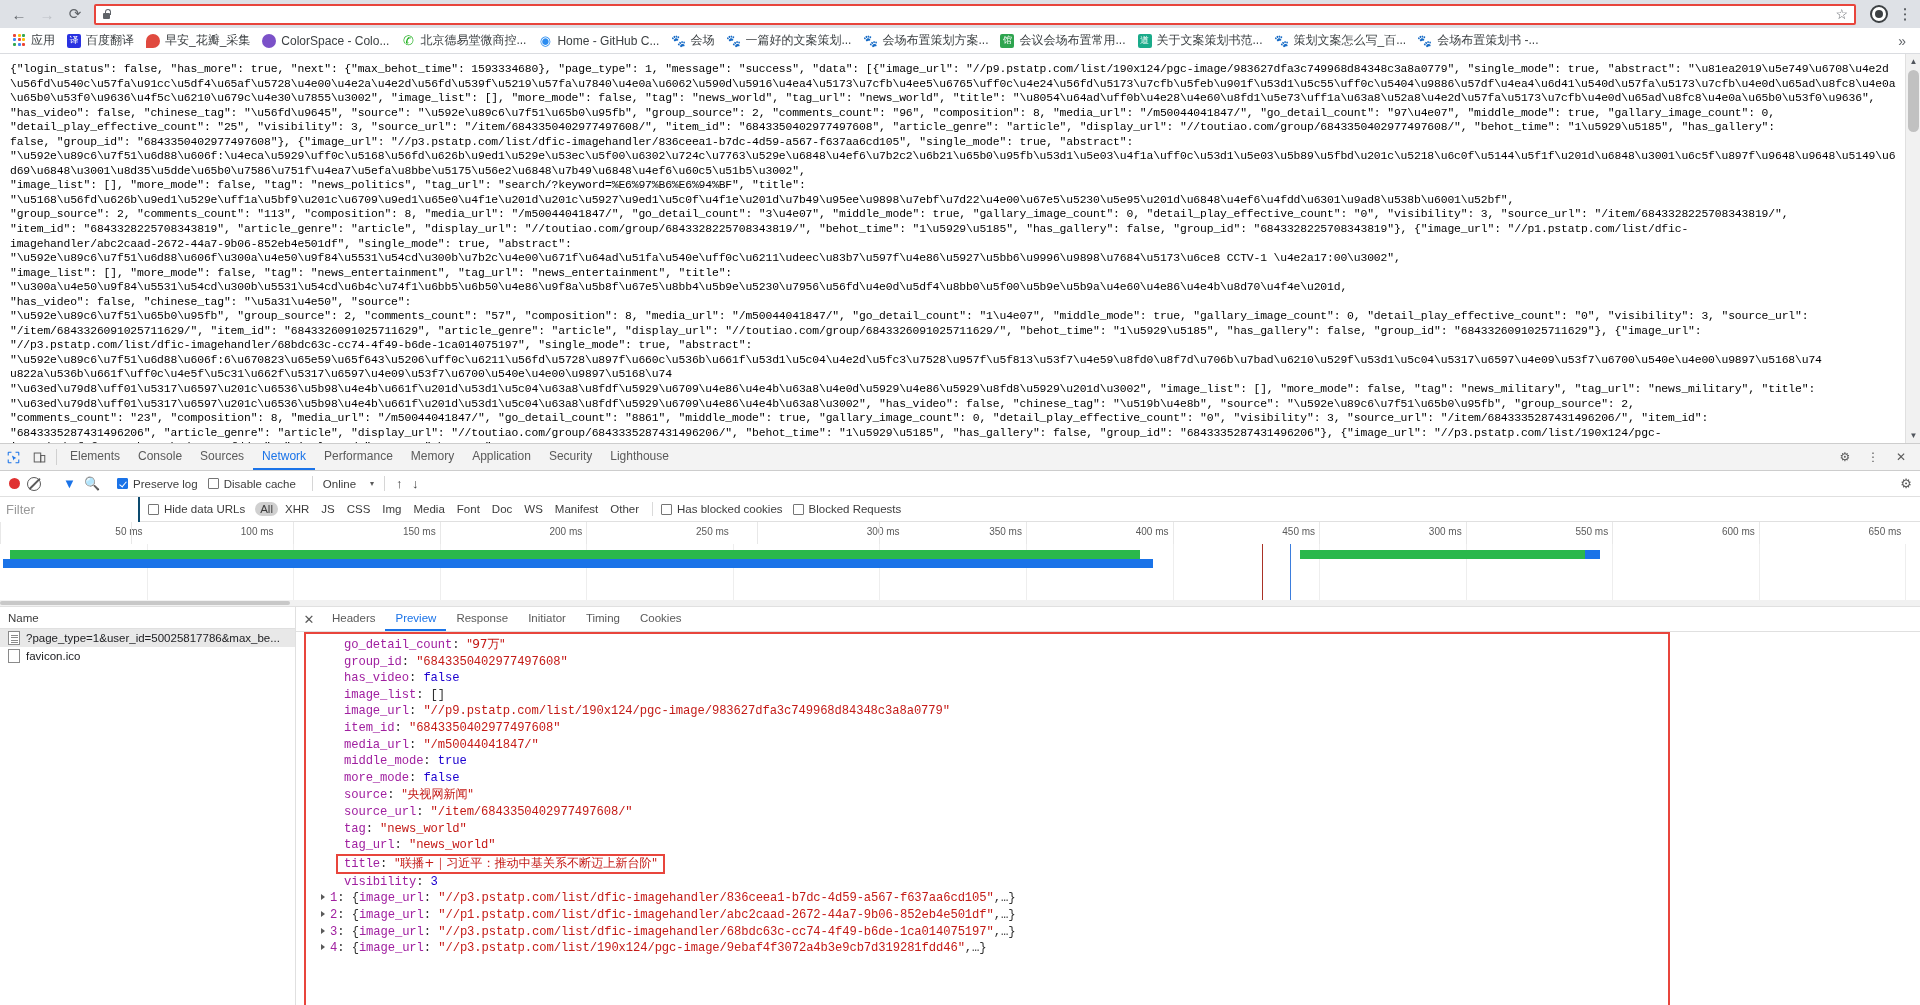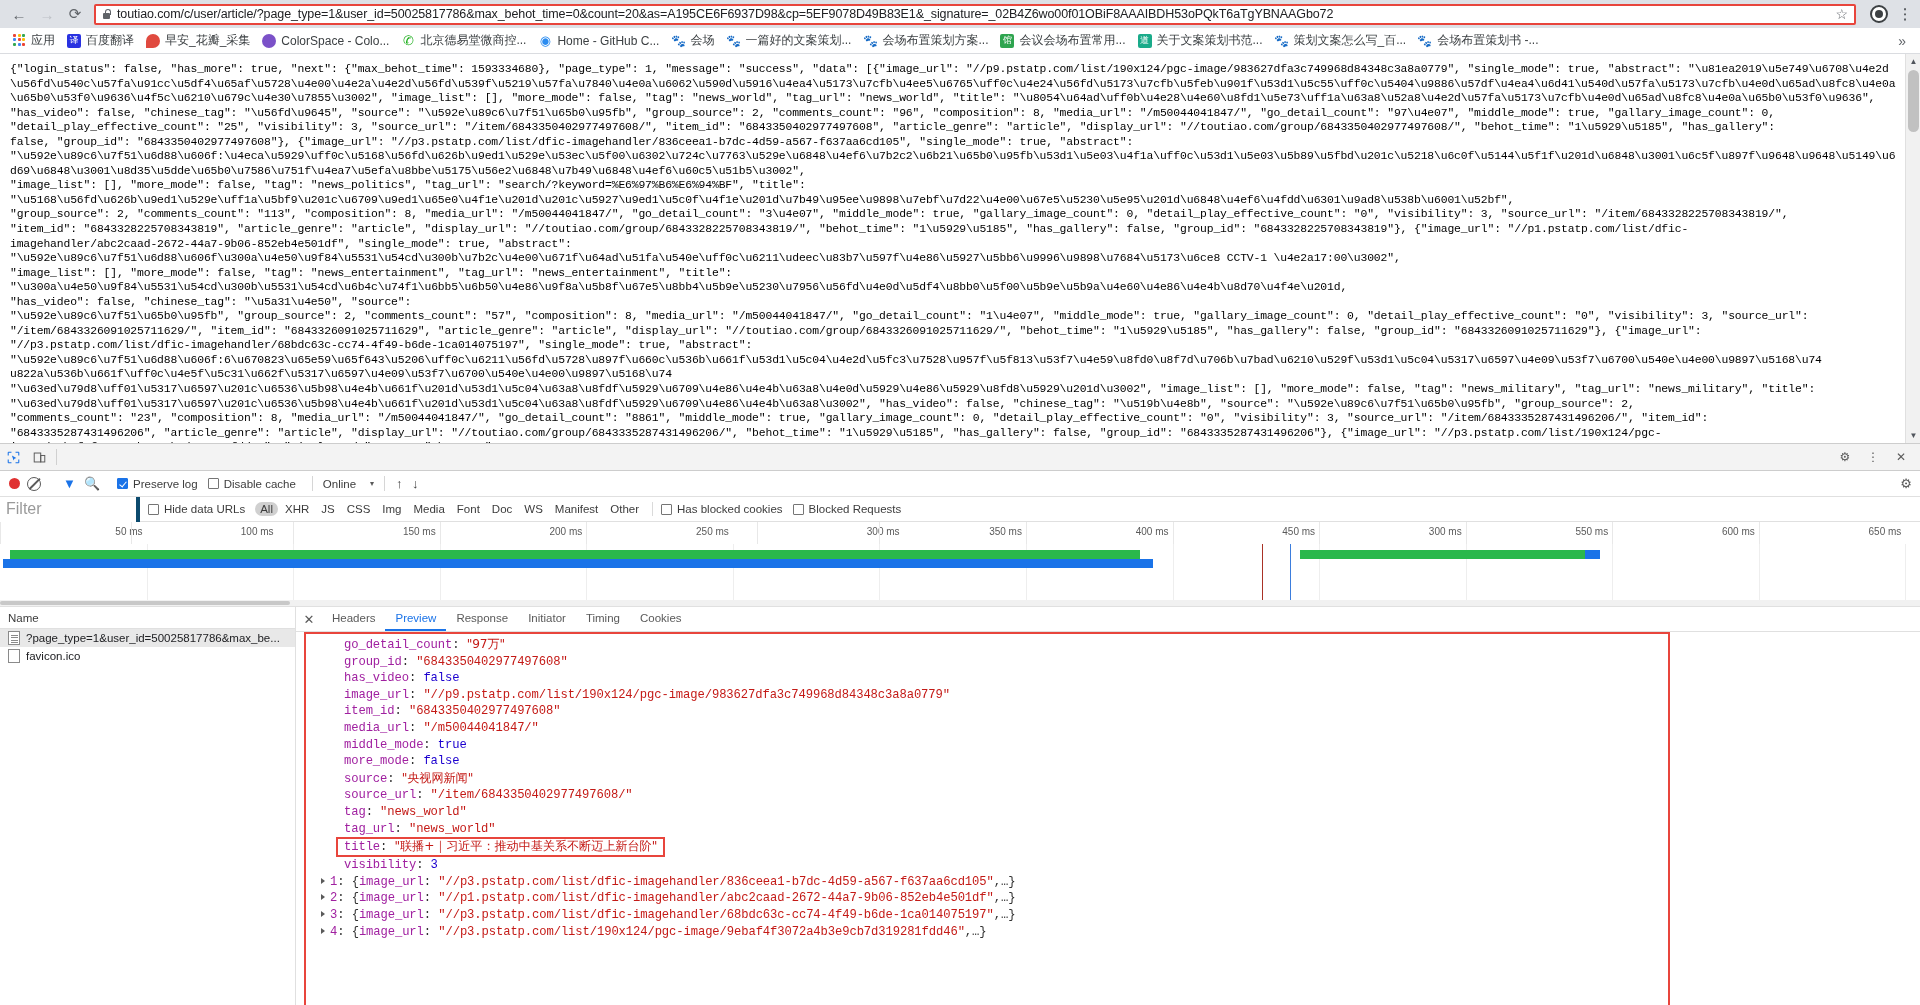--- a/index.html
+++ b/index.html
@@ -251,23 +251,23 @@
     align-items:center;
     border-bottom:1px solid #e0e0e0;
     font-size:11.5px;
     color:#3c3c3c;
     background:#fff;
   }
   .filter-input {
     width: 140px;
     height: 25px;
     border:none;
-    border-right:4px solid #0c4a6e;
+    border-right:2px solid #0c4a6e;
     outline:none;
-    font-size:16px;
+    font-size:13px;
     padding-left:6px;
     color:#3c3c3c;
     background:#fff;
     font-family:"Liberation Sans",sans-serif;
   }
   .filter-input::placeholder{color:#9a9a9a;}
   .ftypes { display:flex; align-items:center; gap:0; margin-left:8px;}
   .ftype { padding: 1px 5px; border-radius:7px; white-space:nowrap; }
   .ftype.active { background:#d0d0d0; }
   .fsep { width:1px;height:14px;background:#dadada;margin:0 8px;}
@@ -385,21 +385,20 @@
 </style>
 </head>
 <body>
 
 <div class="browser-toolbar">
   <div class="nav-btn">←</div>
   <div class="nav-btn disabled">→</div>
   <div class="nav-btn">⟳</div>
   <div class="omnibox">
     <span class="lock-icon"></span>
-    <span class="omnibox-url">toutiao.com/c/user/article/?page_type=1&amp;user_id=50025817786&amp;max_behot_time=0&amp;count=20&amp;as=A195CE6F6937D98&amp;cp=5EF9078D49B83E1&amp;_signature=_02B4Z6wo00f01OBiF8AAAIBDH53oPQkT6aTgYBNAAGbo72</span>
     <span class="star-icon">☆</span>
   </div>
   <div class="profile-icon"></div>
   <div class="menu-dots">⋮</div>
 </div>
 
 <div class="bookmarks-bar" id="bm-bar">
   <div class="bm">
       <span class="bm-fav fav-apps">
         <i style="background: rgb(234, 67, 53);"></i>
@@ -507,20 +506,31 @@
           <path d="M6 5.5l5.5 3.2-2.4.7-1 2.4z" fill="#1a73e8"></path>
         </svg>
     </div>
     <div class="dt-icon-btn device-ico">
       <svg width="13" height="13" viewBox="0 0 16 16">
           <rect x="1.5" y="2.5" width="8" height="11" stroke="#5a5a5a" stroke-width="1.2" fill="none"></rect>
           <rect x="9.5" y="5.5" width="5" height="8" stroke="#5a5a5a" stroke-width="1.2" fill="none"></rect>
         </svg>
     </div>
     <div class="dt-sep"></div>
+    <div id="dt-tabs-host" style="display:flex;align-items:stretch;">
+        <span class="dt-tab">Elements</span>
+        <span class="dt-tab">Console</span>
+        <span class="dt-tab">Sources</span>
+        <span class="dt-tab active">Network</span>
+        <span class="dt-tab">Performance</span>
+        <span class="dt-tab">Memory</span>
+        <span class="dt-tab">Application</span>
+        <span class="dt-tab">Security</span>
+        <span class="dt-tab">Lighthouse</span>
+      </div>
     <div class="dt-right">
       <span class="dt-icon-btn">⚙</span>
       <span class="dt-icon-btn">⋮</span>
       <span class="dt-icon-btn">✕</span>
     </div>
   </div>
 
   <div class="dt-toolbar">
     <span class="rec-dot"></span>
     <span class="clear-ico"></span>
@@ -652,20 +662,21 @@
             <span class="dtab">Initiator</span>
             <span class="dtab">Timing</span>
             <span class="dtab">Cookies</span>
           </span>
       </div>
       <div class="json-preview">
         <div id="preview-host">
             <div class="jline"><span class="jkey">go_detail_count</span><span class="jpunct">: </span><span class="jstr cn">"97万"</span></div>
             <div class="jline"><span class="jkey">group_id</span><span class="jpunct">: </span><span class="jstr">"6843350402977497608"</span></div>
             <div class="jline"><span class="jkey">has_video</span><span class="jpunct">: </span><span class="jbool">false</span></div>
+            <div class="jline"><span class="jkey">image_list</span><span class="jpunct">: </span><span class="jarr">[]</span></div>
             <div class="jline"><span class="jkey">image_url</span><span class="jpunct">: </span><span class="jstr">"//p9.pstatp.com/list/190x124/pgc-image/983627dfa3c749968d84348c3a8a0779"</span></div>
             <div class="jline"><span class="jkey">item_id</span><span class="jpunct">: </span><span class="jstr">"6843350402977497608"</span></div>
             <div class="jline"><span class="jkey">media_url</span><span class="jpunct">: </span><span class="jstr">"/m50044041847/"</span></div>
             <div class="jline"><span class="jkey">middle_mode</span><span class="jpunct">: </span><span class="jbool">true</span></div>
             <div class="jline"><span class="jkey">more_mode</span><span class="jpunct">: </span><span class="jbool">false</span></div>
             <div class="jline"><span class="jkey">source</span><span class="jpunct">: </span><span class="jstr cn">"央视网新闻"</span></div>
             <div class="jline"><span class="jkey">source_url</span><span class="jpunct">: </span><span class="jstr">"/item/6843350402977497608/"</span></div>
             <div class="jline"><span class="jkey">tag</span><span class="jpunct">: </span><span class="jstr">"news_world"</span></div>
             <div class="jline"><span class="jkey">tag_url</span><span class="jpunct">: </span><span class="jstr">"news_world"</span></div>
             <div class="jline"><span class="title-highlight"><span class="jkey">title</span><span class="jpunct">: </span><span class="jstr cn">"联播+｜习近平：推动中基关系不断迈上新台阶"</span></span></div>

